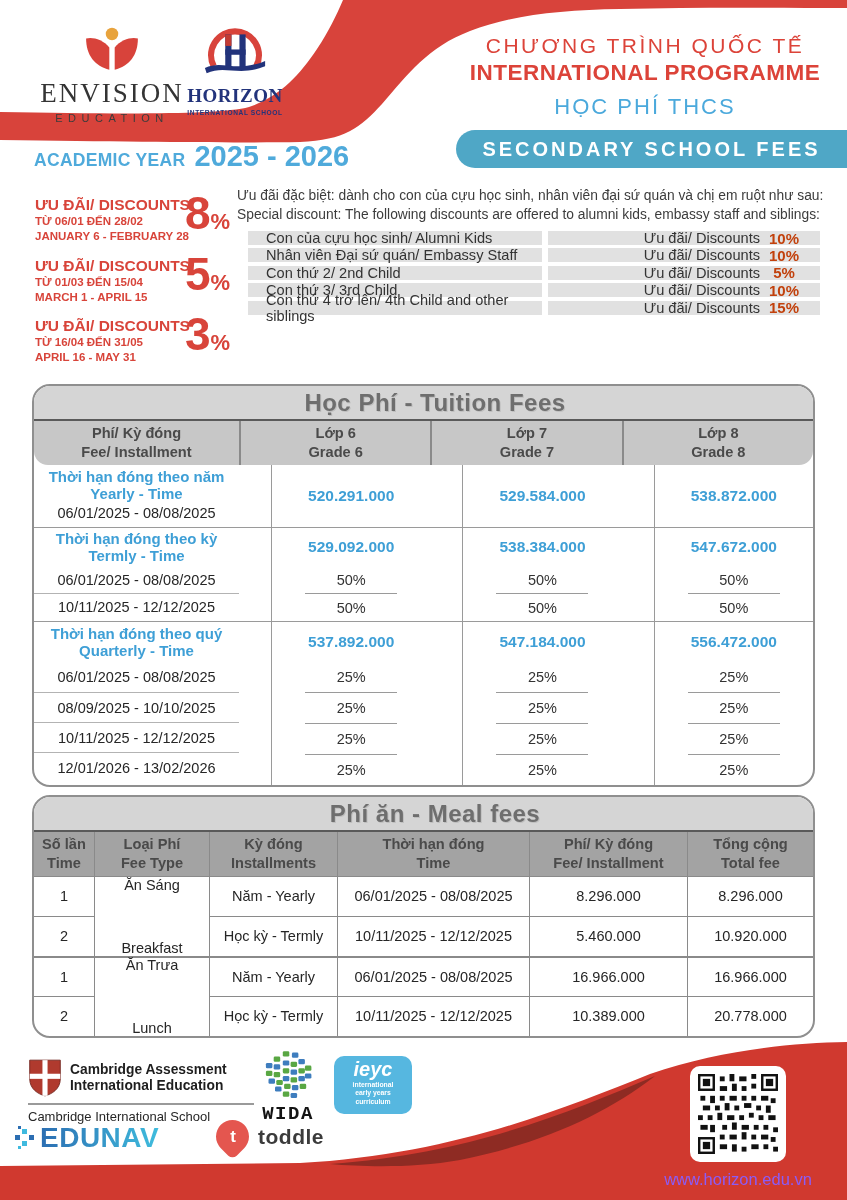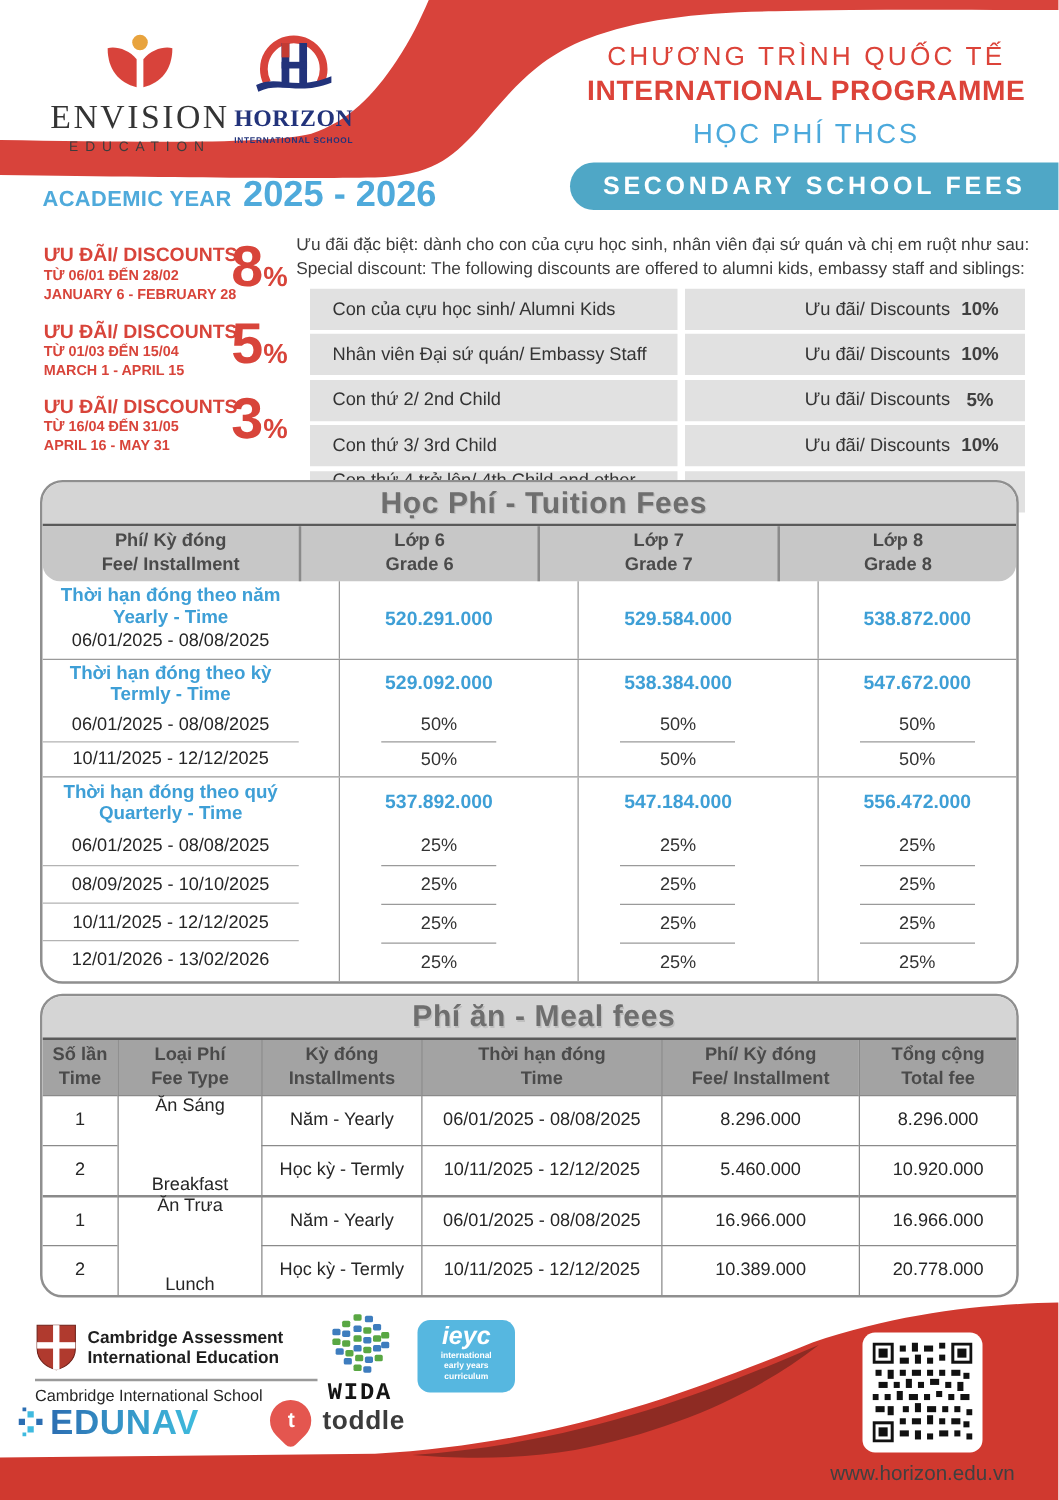--- a/index.html
+++ b/index.html
@@ -41,26 +41,26 @@
   .dblock .d-vi, .dblock .d-en { font-size:11.5px; font-weight:800; line-height:1.3; }
   .dblock .d-big { position:absolute; left:150px; top:-10px; white-space:nowrap; }
   .dblock .d-big .n { font-size:46px; font-weight:800; }
   .dblock .d-big .s { font-size:22px; font-weight:800; }
 
   
   .sp-intro { position:absolute; left:237px; top:186px; width:600px;
               font-size:13.8px; color:#3c3c3c; line-height:1.4; }
   .sp-table { position:absolute; left:237px; top:231px; width:583px;
               display:flex; flex-direction:column; gap:3.4px; }
-  .sp-row { display:flex; gap:6px; height:33px;padding-left:11px; }
+  .sp-row { display:flex; gap:6px; height:14px;padding-left:11px; }
   .sp-name { flex:1; background:#E1E1E1; display:flex; align-items:center;
              padding-left:18px; font-size:14.6px; color:#333; }
   .sp-disc { width:272px; background:#E1E1E1; display:flex; align-items:center;
              justify-content:flex-end; padding-right:12px; font-size:14.6px; color:#333; }
-  .sp-pct  { width:48px; text-align:center; color:#404040; font-weight:800; font-size:15px; }
+  .sp-pct  { width:48px; text-align:center; color:#c2410c; font-weight:800; font-size:15px; }
 
   
   .bigtable { position:absolute; left:32px; width:783px; border:2px solid #8F8F8F;
               border-radius:18px; overflow:hidden; background:#fff; }
   .tbl-title { height:35px; background:#D5D5D5; border-bottom:2.5px solid #5A5A5A;
                display:flex; align-items:center; justify-content:center;
                font-size:24px; font-weight:800; color:#6E6E6E; letter-spacing:0.5px;
                text-shadow:1px 1px 0 #bfbfbf;padding-left:23px; }
 
   
@@ -122,21 +122,21 @@
                  -webkit-background-clip:text; background-clip:text; color:transparent; }
   .toddle { position:absolute; left:216px; top:1120px; display:flex; align-items:center; gap:9px; }
   .t-drop { width:33px; height:33px; background:#E4564F; border-radius:50% 50% 50% 18%;
             transform:rotate(-45deg); display:flex; align-items:center; justify-content:center; }
   .t-drop span { transform:rotate(45deg); color:#fff; font-size:17px; font-weight:700; }
   .toddle-name { font-size:21px; font-weight:700; color:#3b3b3b; letter-spacing:0.5px; }
 
   .qr-box { position:absolute; left:690px; top:1066px; width:96px; height:96px;
             background:#fff; border-radius:10px; padding:8px; }
   .site-url { position:absolute; left:640px; top:1170px; width:196px; text-align:center;
-              color:#404040; font-size:16.5px; }
+              color:#8b5cf6; font-size:16.5px; }
 </style>
 </head>
 <body>
 
 <div class="page">
 
   <svg class="ribbon" width="847" height="170" viewBox="0 0 847 170">
     <path fill="#D8433B" d="M 0,140 C 150,142 240,143 300,142 C 345,140 360,128 382,104 C 408,74 428,47 470,31 C 512,15 560,10 620,9 C 700,7 780,8 847,8 L 847,0 L 343,0 C 336,16 329,31 317,49 C 299,76 279,97 249,107 C 219,115 120,114 0,112 Z"></path>
   </svg>
 

